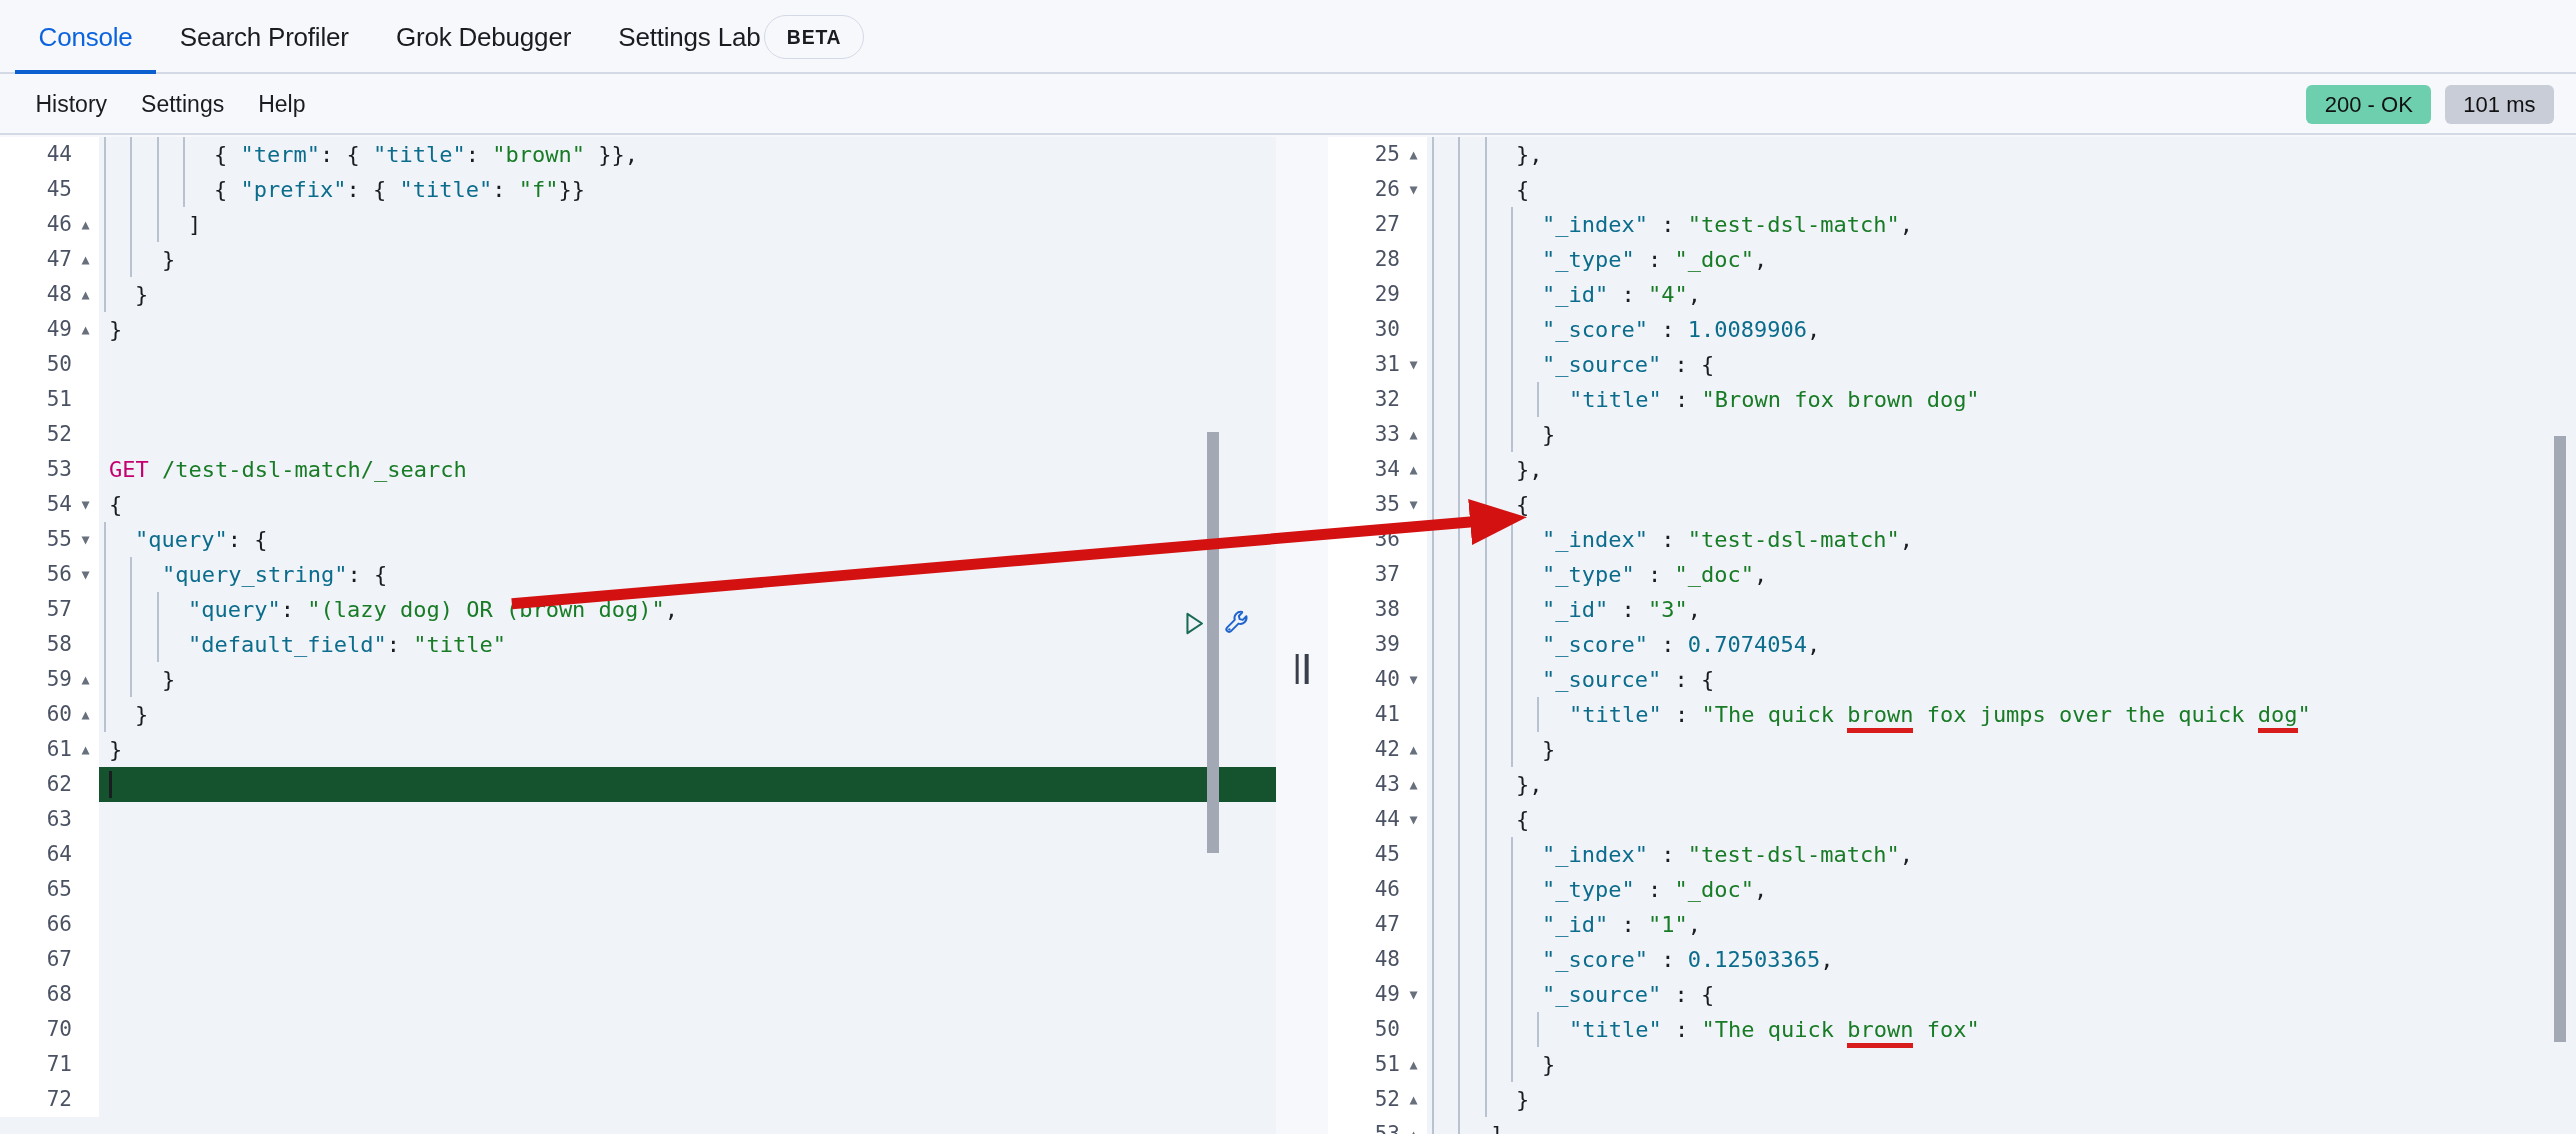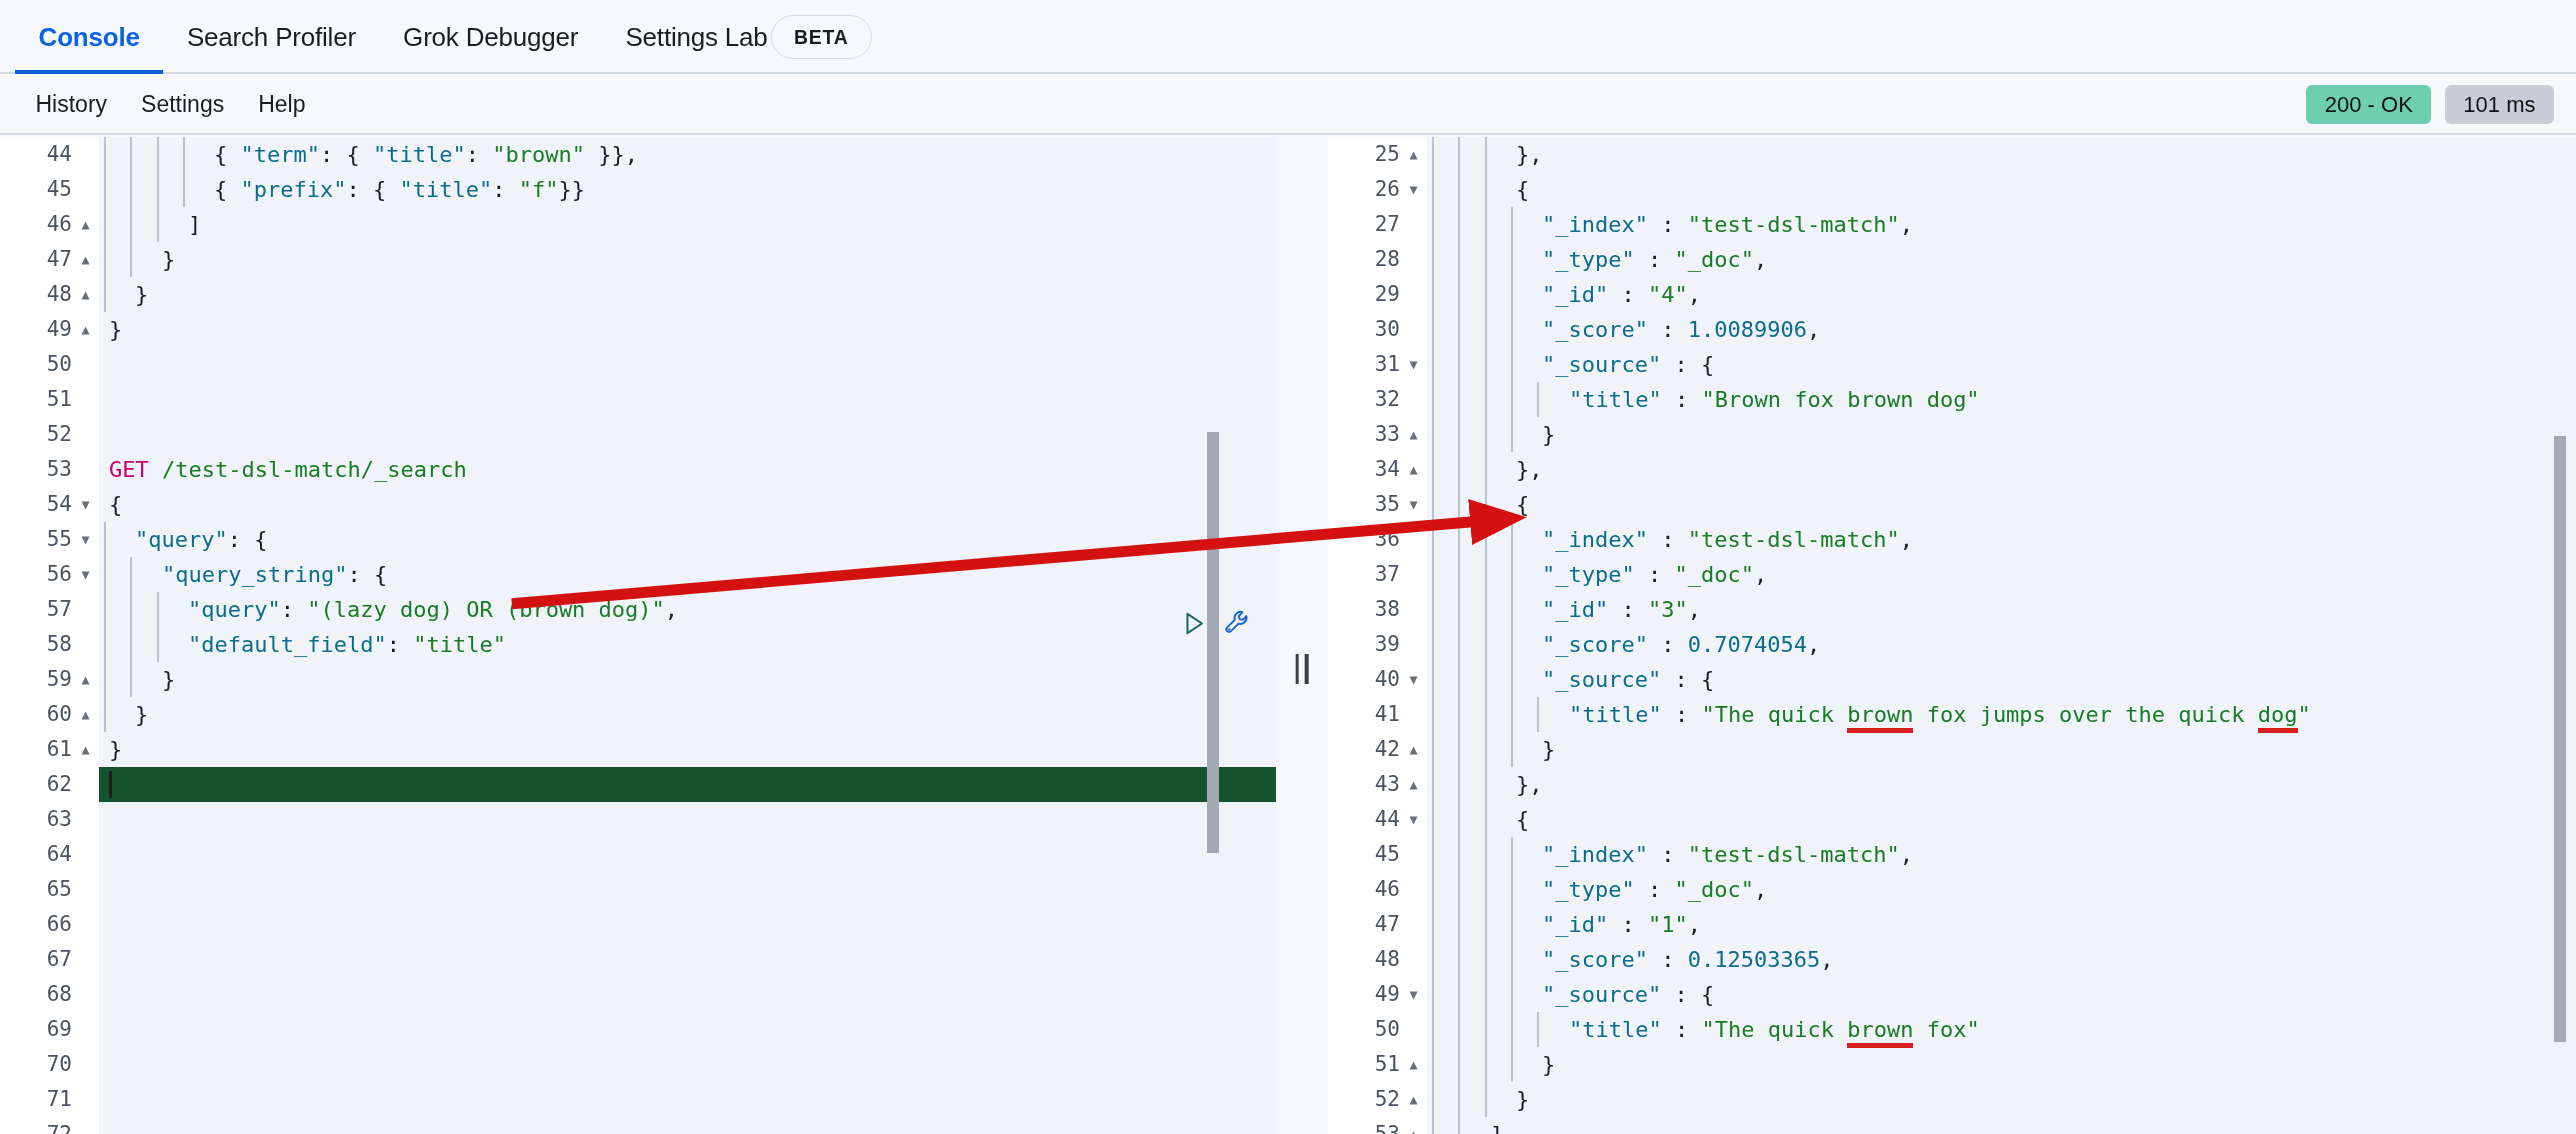--- a/index.html
+++ b/index.html
@@ -33,21 +33,21 @@
     position: relative;
     height: 74px;
     display: flex;
     align-items: center;
     padding: 0 23.6px;
     font-size: 26px;
     color: #1a1c21;
     white-space: nowrap;
     letter-spacing: -0.2px;
   }
-  .tab.active { color: #0B64DD; font-weight: 700; }
+  .tab.active { color: #0B64DD; font-weight: 400; }
   .tab.active::after {
     content: "";
     position: absolute;
     left: 0; right: 0; bottom: 0;
     height: 4.2px;
     background: #0B5FCE;
     z-index: 3;
   }
   .beta-badge {
     display: inline-flex;
@@ -402,25 +402,20 @@
             <div class="ln">67</div>
             <div class="lngap"></div>
             <div class="txt"><span style="margin-left: 5px;"></span></div>
           </div>
           <div class="row">
             <div class="ln">68</div>
             <div class="lngap"></div>
             <div class="txt"><span style="margin-left: 5px;"></span></div>
           </div>
           <div class="row">
-            <div class="ln">69</div>
-            <div class="lngap"></div>
-            <div class="txt"><span style="margin-left: 5px;"></span></div>
-          </div>
-          <div class="row">
             <div class="ln">70</div>
             <div class="lngap"></div>
             <div class="txt"><span style="margin-left: 5px;"></span></div>
           </div>
           <div class="row">
             <div class="ln">71</div>
             <div class="lngap"></div>
             <div class="txt"><span style="margin-left: 5px;"></span></div>
           </div>
           <div class="row">

